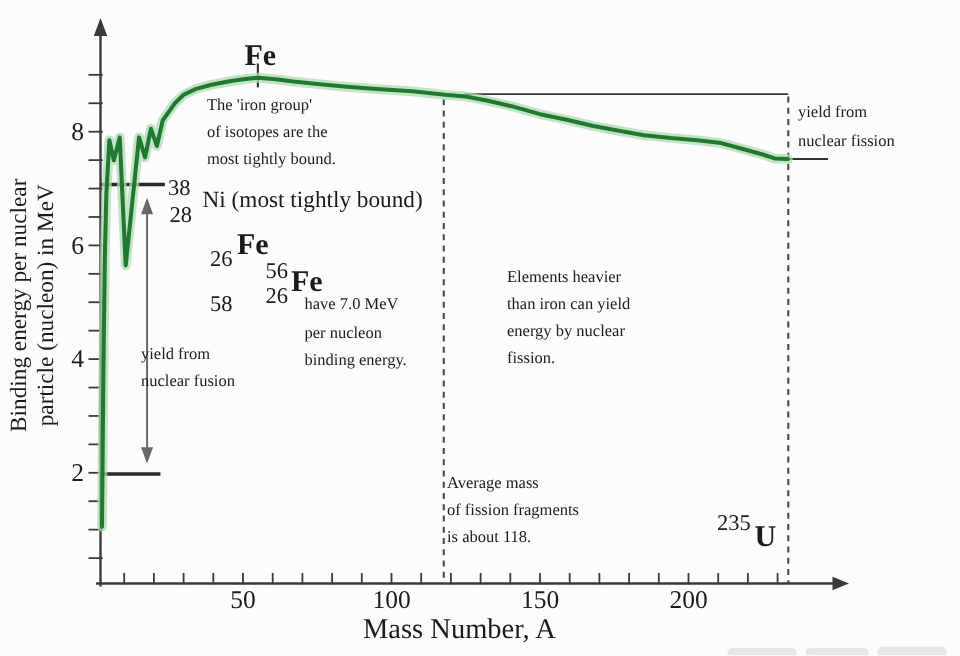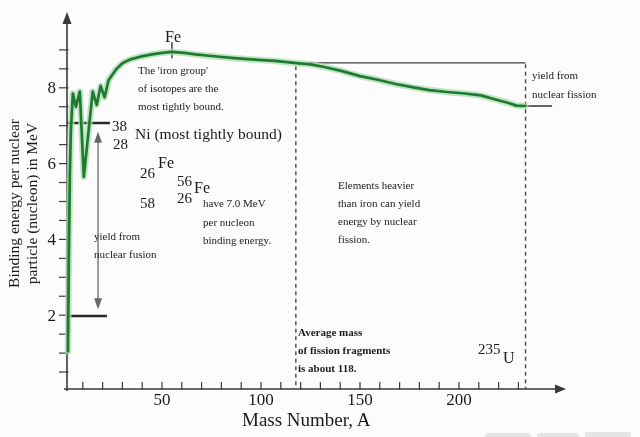--- a/index.html
+++ b/index.html
@@ -1,21 +1,21 @@
 <!DOCTYPE html>
 <html><head>
 <meta charset="utf-8">
 <style>
   html,body{margin:0;padding:0;background:#fff;}
   .fig{position:relative;width:640px;height:437px;background:#fcfcfc;
        font-family:"Liberation Serif",serif;color:#1b1b1b;overflow:hidden;}
   .fig svg{position:absolute;left:0;top:0;}
   .fig svg text{font-family:"Liberation Serif",serif;font-size:17px;fill:#1b1b1b;}
   .ann{position:absolute;font-size:11px;line-height:18px;white-space:nowrap;}
-  .sym{font-size:16px;}
+  .sym{font-size:20px;font-weight:bold;}
   .num{font-size:15px;}
   .ylabel{left:-90px;top:186px;width:224px;text-align:center;
           transform:rotate(-90deg);line-height:17.5px;font-size:15.5px;}
   .note2{line-height:18.5px;}
   .wm{position:absolute;bottom:1px;right:0;width:155px;height:10px;}
   .wm span{display:inline-block;height:7px;border-radius:3px;background:#cfd3cf;opacity:.55;
            margin-right:6px;vertical-align:middle;}
 </style>
 </head>
 <body>
@@ -133,21 +133,21 @@
     <div>nuclear fission</div>
   </div>
 
   <div class="ann" style="left:338px;top:154px;margin-top:22px;">
     <div>Elements heavier</div>
     <div>than iron can yield</div>
     <div>energy by nuclear</div>
     <div>fission.</div>
   </div>
 
-  <div class="ann" style="left:298px;top:323px;font-weight:bold;">
+  <div class="ann" style="left:298px;top:313px;">
     <div>Average mass</div>
     <div>of fission fragments</div>
     <div>is about 118.</div>
   </div>
 
   <div class="ann num" style="left:478px;top:340px;">235</div>
   <div class="ann sym" style="left:503px;top:349px;">U</div>
 
   <div class="wm">
     <span style="width:46px;"></span><span style="width:42px;"></span><span style="width:46px;height:8px;"></span>

